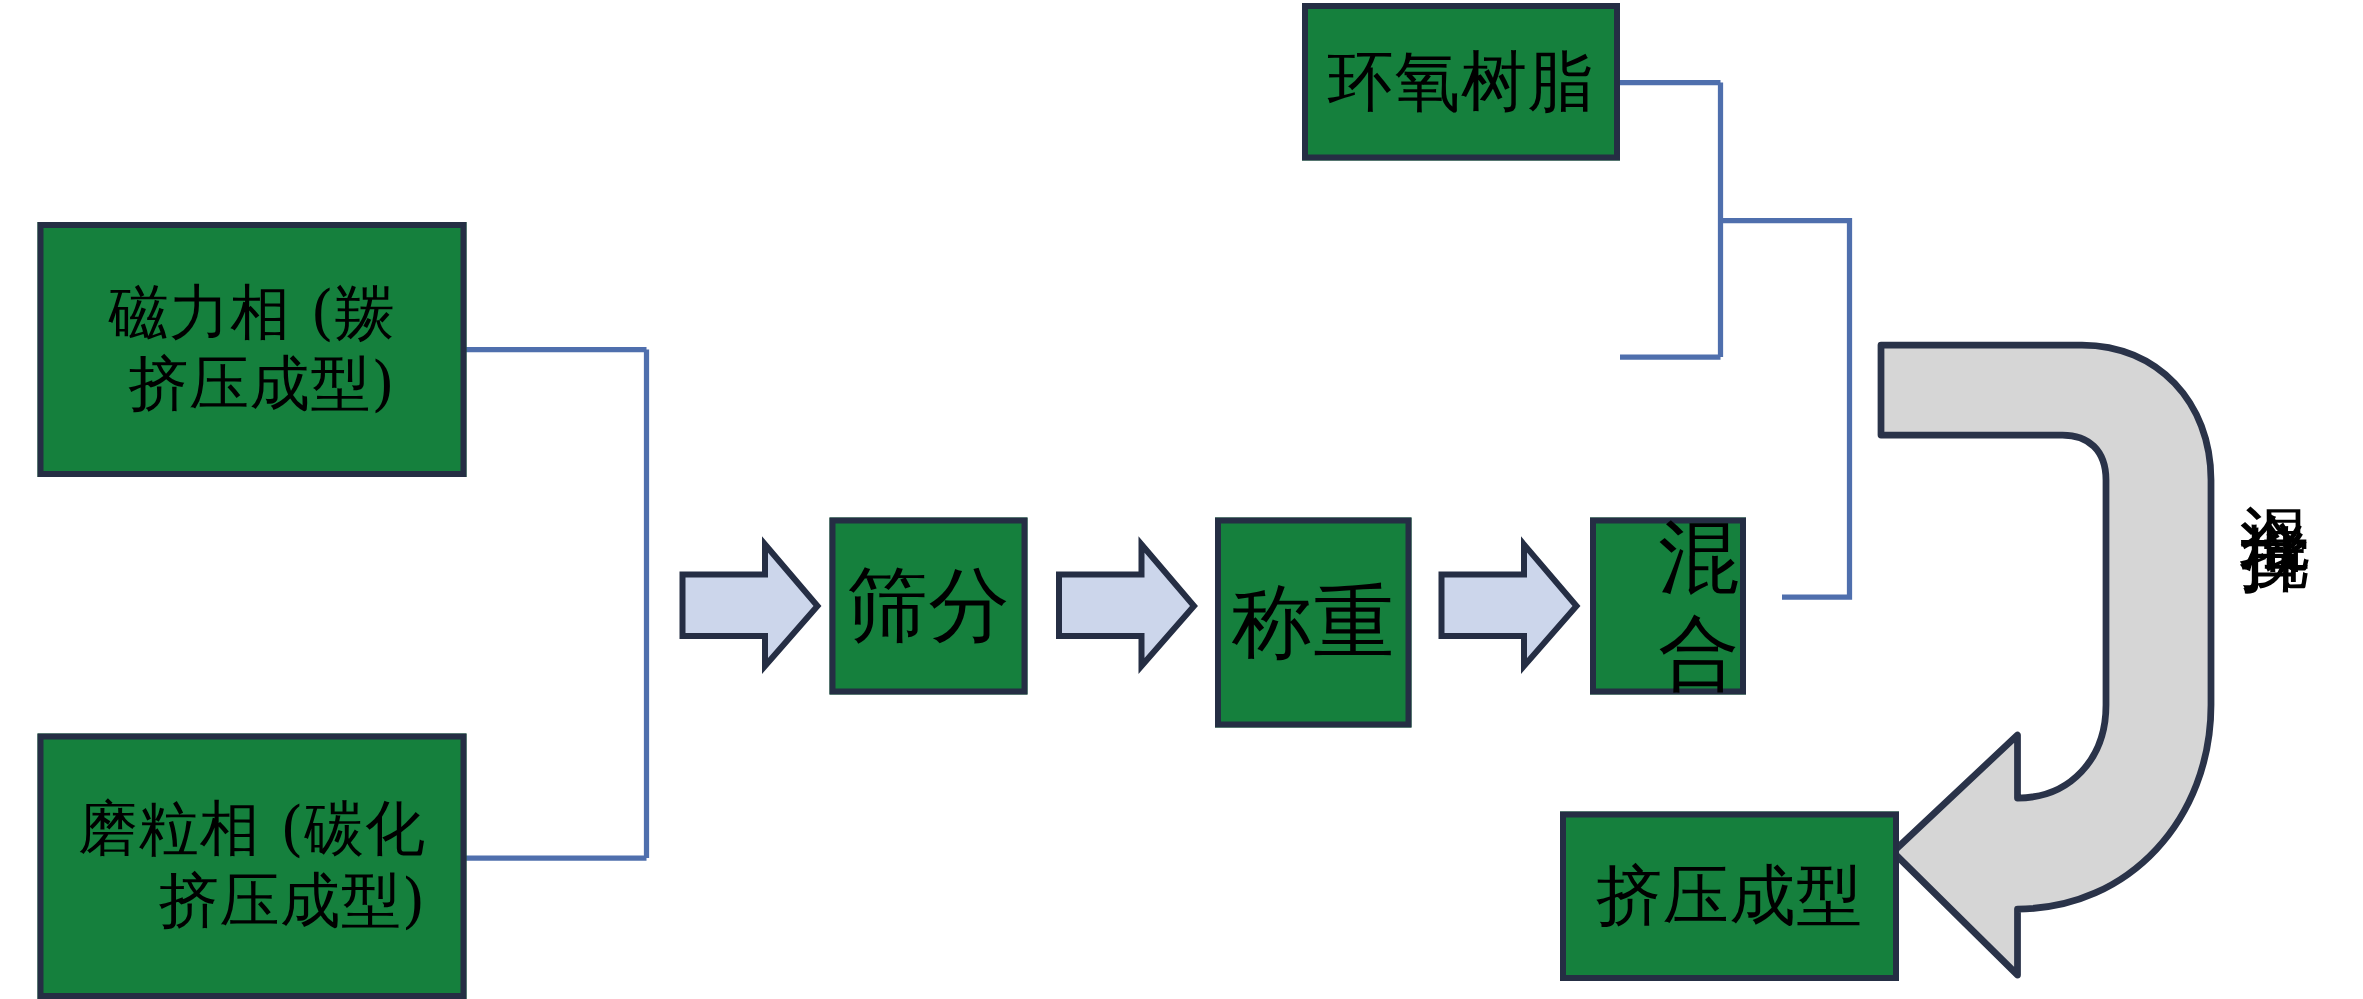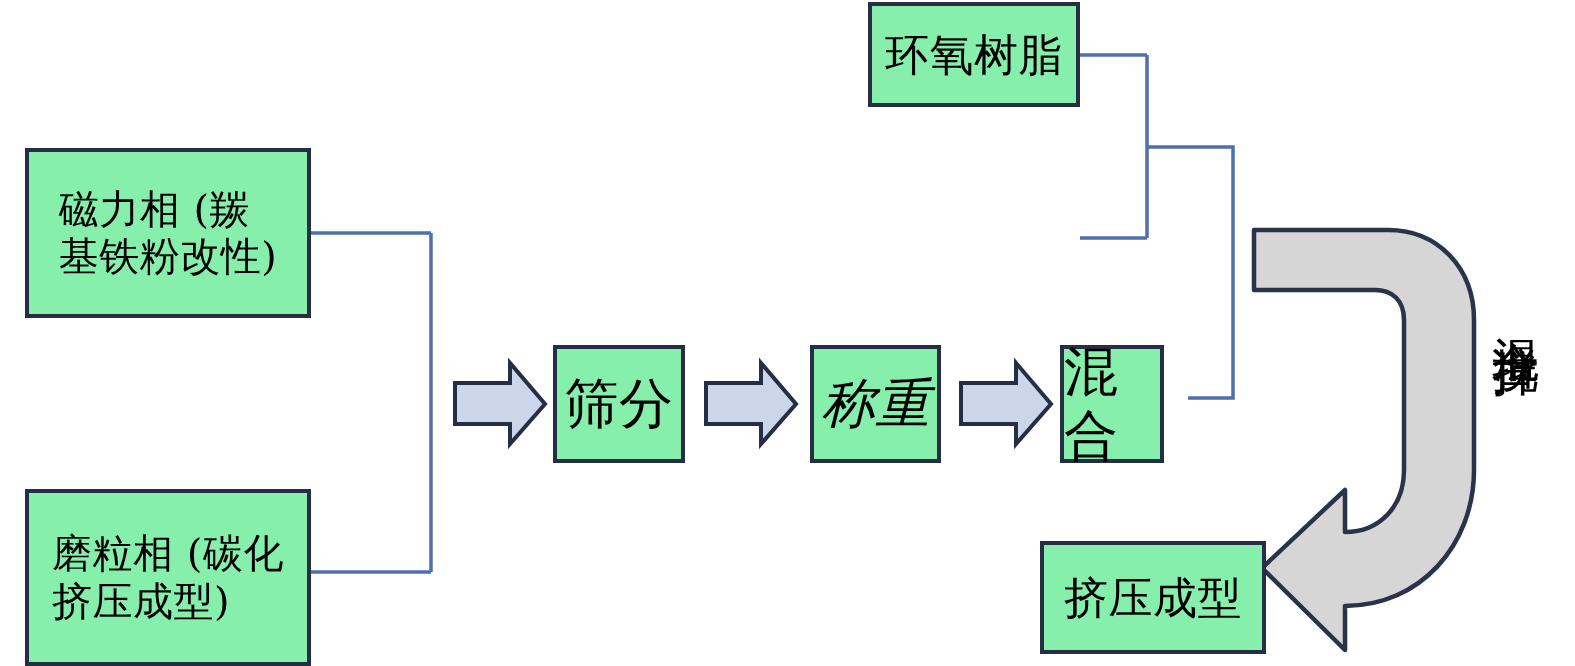--- a/index.html
+++ b/index.html
@@ -14,25 +14,25 @@
     position: relative;
     width: 1575px;
     height: 666px;
     background: #ffffff;
     overflow: hidden;
   }
   .node {
     position: absolute;
     box-sizing: border-box;
     border: 4px solid #252e44;
-    background: #86efac;
+    background: #15803d;
     display: flex;
     align-items: center;
     justify-content: center;
-    text-align: left;
+    text-align: right;
     color: #000000;
     line-height: 1.18;
     font-family: "DejaVu Serif", "Liberation Serif", serif;
     white-space: pre-line;
     letter-spacing: 0.5px;
   }
   .node-big { font-size: 40px; }
   .node-mid { font-size: 44px; }
   .node-proc { font-size: 54px; }
   .vlabel {
@@ -106,33 +106,33 @@
              L 1345 532
              C 1380 532 1404 506 1404 470
              L 1404 320
              C 1404 300 1392 290 1375 290
              L 1254 290
              Z"></path>
   </svg>
 
   <div class="node node-big" style="left:25px; top:148px; width:286px; height:170px;">
     <span>磁力相 (羰
-基铁粉改性)</span>
+挤压成型)</span>
   </div>
 
   <div class="node node-big" style="left:25px; top:489px; width:286px; height:177px;">
     <span>磨粒相 (碳化
 挤压成型)</span>
   </div>
 
   <div class="node node-proc" style="left:553px; top:345px; width:132px; height:118px;">
     <span>筛分</span>
   </div>
 
-  <div class="node node-proc" style="left:810px; top:345px; width:131px; height:118px;font-style:italic;">
+  <div class="node node-proc" style="left:810px; top:345px; width:131px; height:140px;">
     <span>称重</span>
   </div>
 
   <div class="node node-proc" style="left:1060px; top:345px; width:104px; height:118px;">
     <span>混合</span>
   </div>
 
   <div class="node node-mid" style="left:868px; top:2px; width:212px; height:105px;">
     <span>环氧树脂</span>
   </div>

